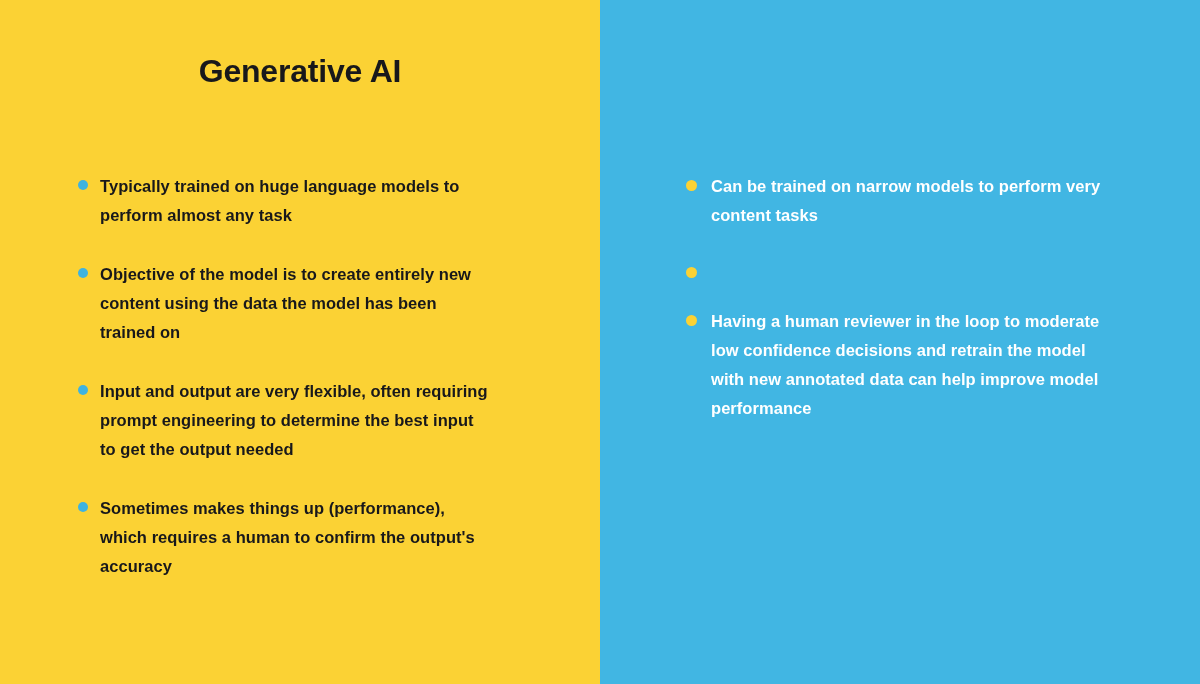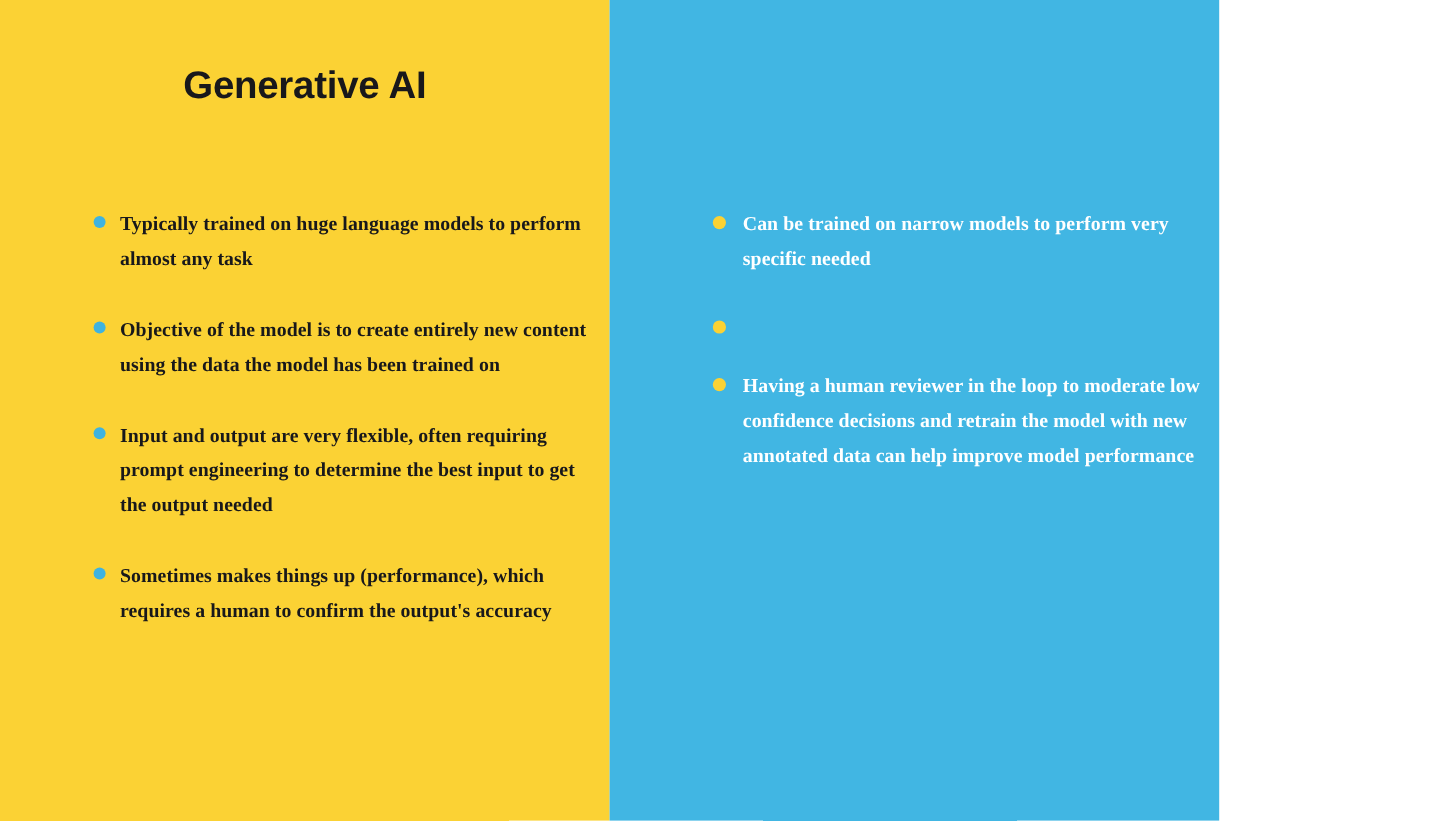--- a/index.html
+++ b/index.html
@@ -9,21 +9,21 @@
     width: 1200px;
     height: 684px;
     overflow: hidden;
     background: #ffffff;
     font-family: "Liberation Sans", sans-serif;
     -webkit-font-smoothing: antialiased;
   }
 
   .comparison {
     display: flex;
-    width: 1016px;
+    width: 1200px;
     height: 684px;
   }
 
   .panel {
     width: 600px;
     height: 684px;
     position: relative;
     padding: 0;
   }
 
@@ -49,21 +49,20 @@
     top: 172px;
   }
   .panel-left  .bullet-list { left: 78px;  width: 420px; }
   .panel-right .bullet-list { left: 686px - 600px; width: 430px; }
   .panel-right .bullet-list { left: 86px; }
 
   .bullet-item {
     display: flex;
     align-items: flex-start;
     margin-bottom: 30px;
-    font-family: Liberation Serif, serif;
   }
   .panel-right .bullet-item { margin-bottom: 29px; }
 
   .bullet-marker {
     flex: 0 0 auto;
     border-radius: 50%;
     margin-top: 8px;
   }
   .panel-left .bullet-marker {
     width: 10px; height: 10px;
@@ -111,21 +110,21 @@
         <span class="bullet-text">Sometimes makes things up (performance), which requires a human to confirm the output's accuracy</span>
       </li>
     </ul>
   </section>
 
   <section class="panel panel-right" style="background: rgb(65, 182, 227);">
 
     <ul class="bullet-list">
       <li class="bullet-item">
         <span class="bullet-marker" style="background: rgb(251, 210, 52);"></span>
-        <span class="bullet-text">Can be trained on narrow models to perform very specific needed</span>
+        <span class="bullet-text">Can be trained on narrow models to perform very content tasks</span>
       </li>
       <li class="bullet-item">
         <span class="bullet-marker" style="background: rgb(251, 210, 52);"></span>
       </li>
       <li class="bullet-item">
         <span class="bullet-marker" style="background: rgb(251, 210, 52);"></span>
         <span class="bullet-text">Having a human reviewer in the loop to moderate low confidence decisions and retrain the model with new annotated data can help improve model performance</span>
       </li>
     </ul>
   </section>

